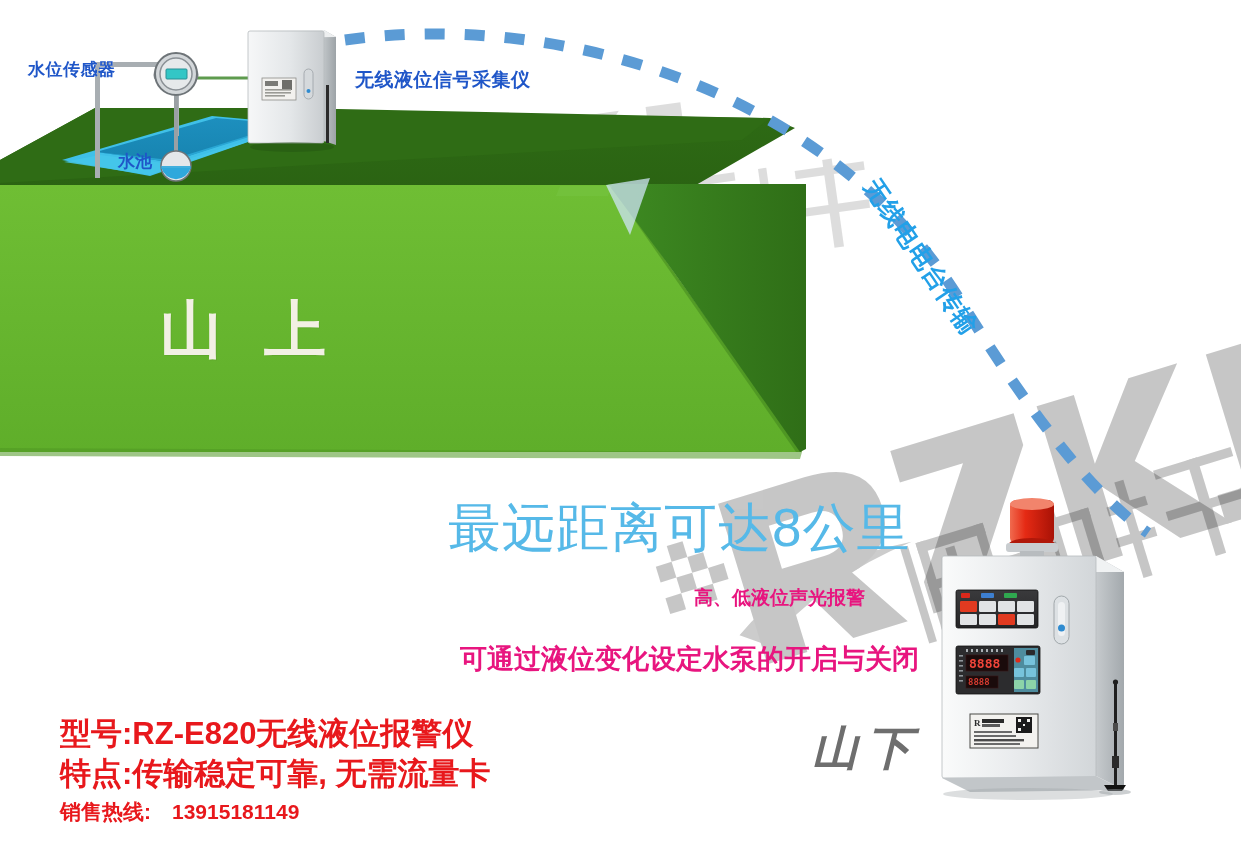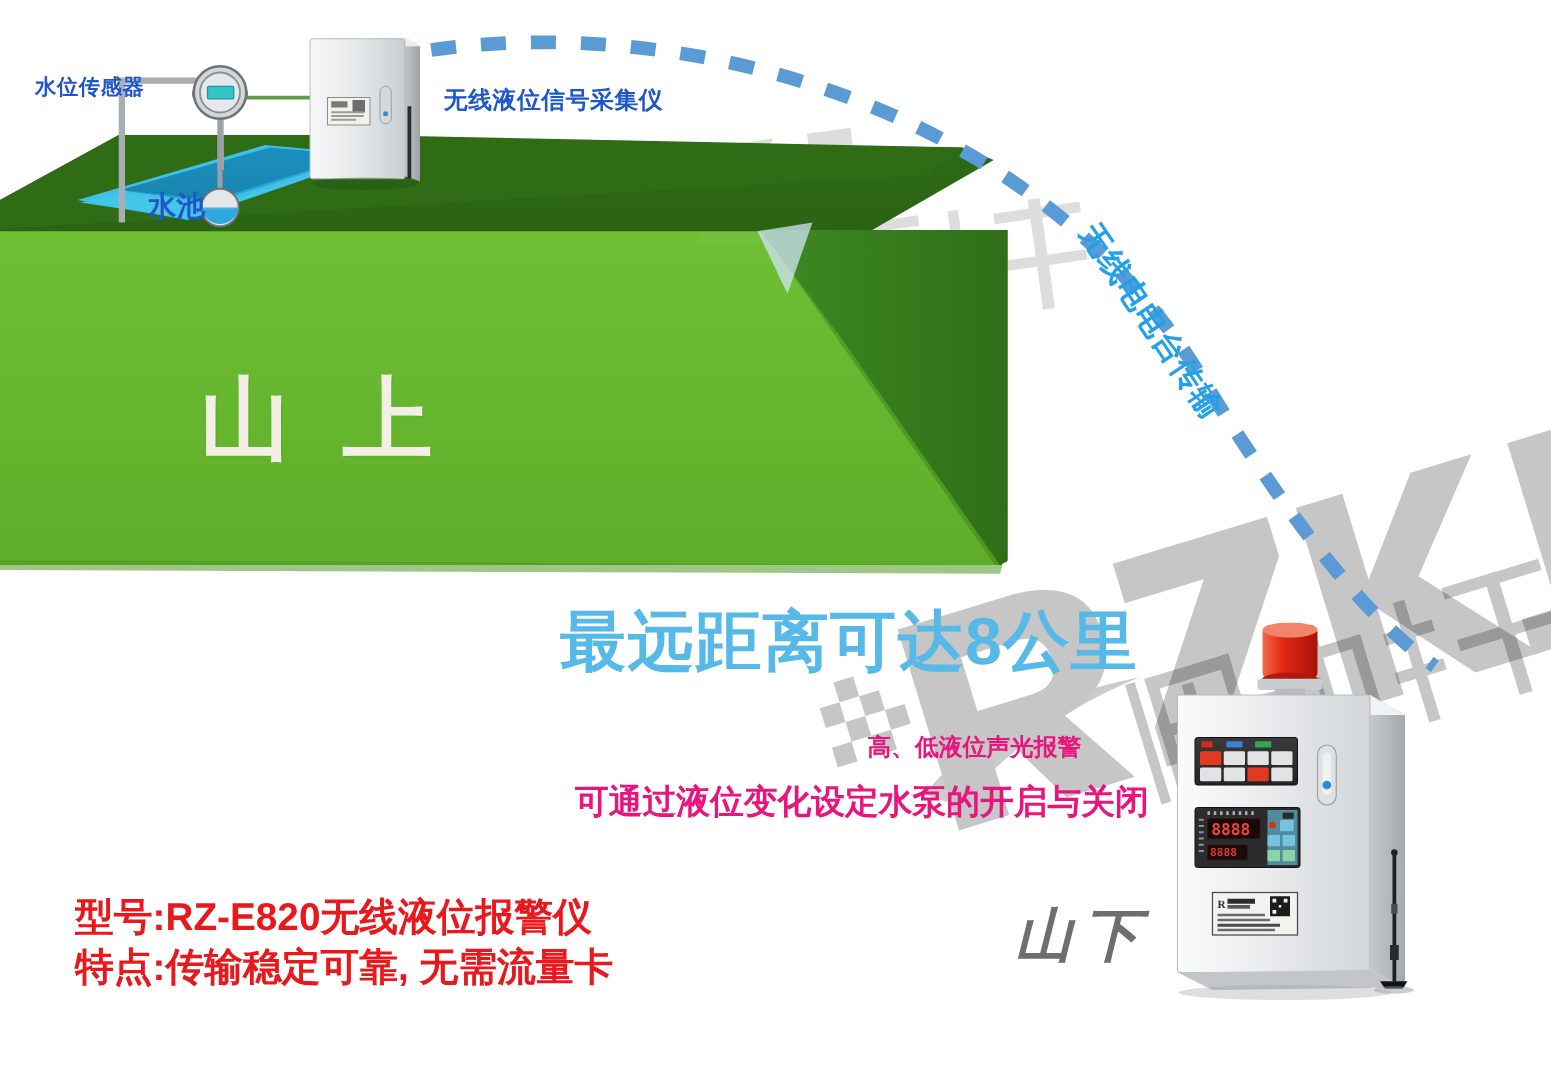--- a/index.html
+++ b/index.html
@@ -22,55 +22,55 @@
   
   #terrain{position:absolute;left:0;top:0;width:1241px;height:560px;}
 
   
   .lbl-blue{
     color:#1F56C8;font-weight:bold;letter-spacing:0.5px;
     text-shadow:0 0 1px rgba(255,255,255,.6);
     white-space:nowrap;
   }
   .lbl-pool{
-    color:#1F56C8;font-weight:bold;font-size:23px;white-space:nowrap;text-align:center;
+    color:#1F56C8;font-weight:bold;font-size:17px;white-space:nowrap;text-align:center;
   }
   #sensor-label{left:28px;top:58px;font-size:17px;}
   #collector-label{left:355px;top:67px;font-size:19px;}
 
   #mountain-top-label{
-    left:160px;top:288px;font-size:72px;font-weight:bold;color:#F2F0E4;
+    left:160px;top:288px;font-size:62px;font-weight:bold;color:#F2F0E4;
     letter-spacing:42px;white-space:nowrap;
     text-shadow:1px 1px 0 rgba(0,0,0,0.06);
   }
   #mountain-bottom-label{
     left:812px;top:718px;font-size:46px;font-weight:bold;color:#6E6E6E;
     letter-spacing:8px;white-space:nowrap;font-style:italic;
   }
 
   #radio-label{
     left:884px;top:172px;
     font-size:25px;font-weight:bold;color:#22A0E8;
     white-space:nowrap;
     transform:rotate(56deg);
     transform-origin:left top;
     letter-spacing:1px;
   }
 
   #headline{
-    left:448px;top:478px;
-    font-size:53px;font-weight:bold;color:#56B9E8;
+    left:448px;top:493px;
+    font-size:53px;font-weight:normal;color:#56B9E8;
     white-space:nowrap;letter-spacing:1px;
   }
 
   .feat{
     color:#E8157F;font-weight:bold;white-space:nowrap;
   }
   #feature-1{left:694px;top:585px;font-size:19px;}
-  #feature-2{left:460px;top:623px;font-size:27px;}
+  #feature-2{left:460px;top:641px;font-size:27px;}
 
   #info-block{left:60px;top:714px;}
   .info-line{color:#E8181C;font-weight:bold;white-space:nowrap;}
   #model-line{font-size:31px;line-height:40px;letter-spacing:0px;}
   #feature-line{font-size:31px;line-height:40px;letter-spacing:0px;}
   #hotline-line{font-size:21px;line-height:32px;margin-top:2px;}
 </style>
 </head>
 <body>
 
@@ -402,15 +402,16 @@
   <div class="abs" id="mountain-bottom-label">山下</div>
 
   <div class="abs" id="headline">最远距离可达8公里</div>
 
   <div class="abs feat" id="feature-1">高、低液位声光报警</div>
   <div class="abs feat" id="feature-2">可通过液位变化设定水泵的开启与关闭</div>
 
   <div class="abs" id="info-block">
     <div class="info-line" id="model-line">型号:RZ-E820无线液位报警仪</div>
     <div class="info-line" id="feature-line">特点:传输稳定可靠, 无需流量卡</div>
+    <div class="info-line" id="hotline-line">销售热线:　13915181149</div>
   </div>
 
 </div>
 
 </body></html>

